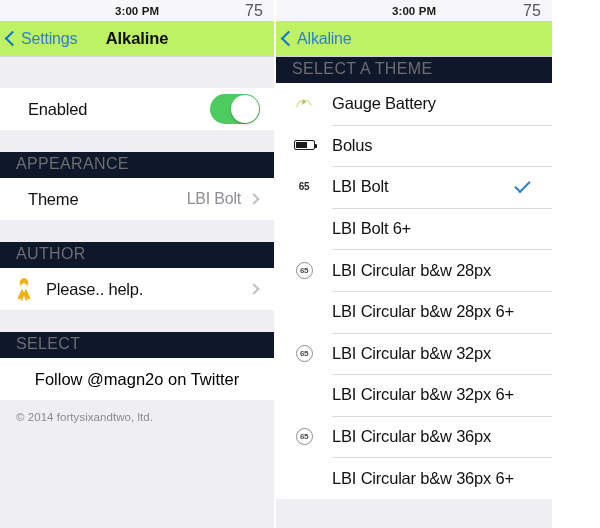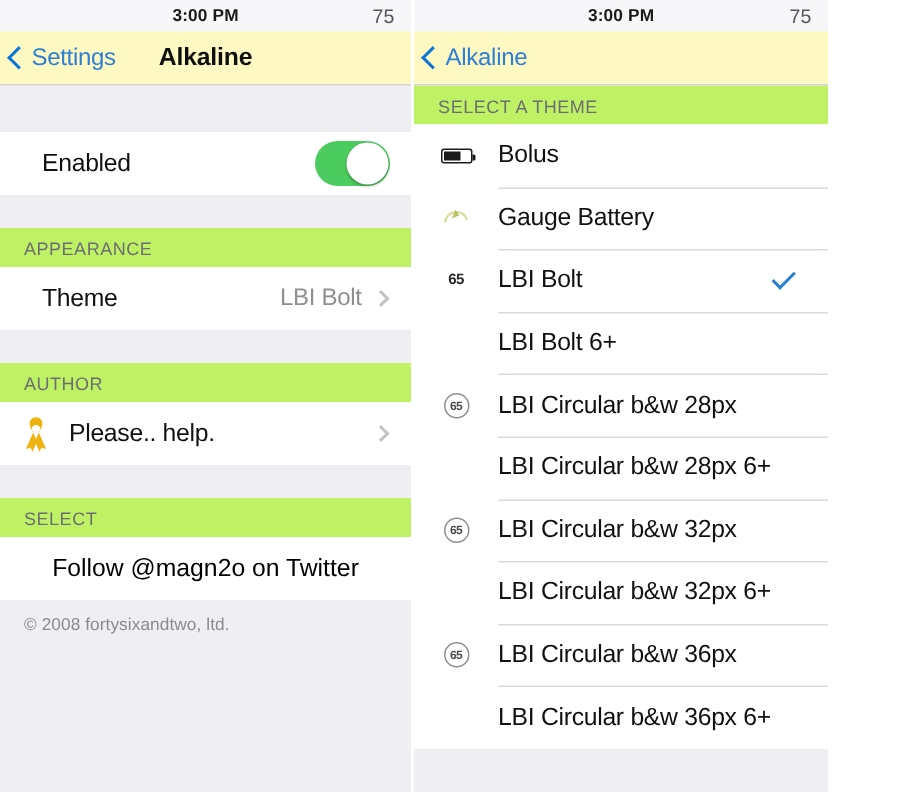--- a/index.html
+++ b/index.html
@@ -41,30 +41,30 @@
     justify-content: center;
     position: relative;
     font-size: 11.5px;
     font-weight: bold;
     color: #1a1a1a;
     letter-spacing: .1px;
   }
   .statusbar .battery-pct {
     position: absolute;
     right: 11px;
-    font-size: 13px;
+    font-size: 16px;
     font-weight: normal;
     color: #55555c;
     margin-left: 24px;
   }
 
   
   .navbar {
     height: 36px;
-    background: #fef9c3;
+    background: #bef264;
     border-bottom: 1px solid #d3d3d8;
     display: flex;
     align-items: center;
     position: relative;
   }
   .nav-back {
     display: flex;
     align-items: center;
     position: absolute;
     left: 7px;
@@ -97,24 +97,24 @@
 
   
   .group-gap        { height: 31px; background: #eeeef3; }
   .group-gap.small  { height: 22px; }
 
   .section-header {
     height: 26px;
     display: flex;
     align-items: flex-end;
     padding: 0 0 5px 16px;
-    font-size: 12px;
+    font-size: 16px;
     letter-spacing: .35px;
     color: #6d6d72;
-    background: #bef264;
+    background: #0f172a;
   }
 
   .cell {
     background: #ffffff;
     height: 42px;
     display: flex;
     align-items: center;
     padding-left: 28px;
     position: relative;
     font-size: 16.5px;
@@ -304,21 +304,21 @@
       <span class="disclosure"></span>
     </div>
 
     <div class="group-gap small"></div>
     <div class="section-header">SELECT</div>
 
     <div class="cell author">
       <span>Follow @magn2o on Twitter</span>
     </div>
 
-    <div class="footnote">© 2008 fortysixandtwo, ltd.</div>
+    <div class="footnote">© 2014 fortysixandtwo, ltd.</div>
   </div>
 
   <div class="phone right">
 
     <div class="statusbar">
       <span>3:00 PM</span>
       <span class="battery-pct">75</span>
     </div>
 
     <div class="navbar">
@@ -326,35 +326,35 @@
         <span class="chev"></span>
         <span class="back-label">Alkaline</span>
       </div>
     </div>
 
     <div class="section-header">SELECT A THEME</div>
 
     <div class="theme-list" id="theme-list">
         <div class="theme-cell">
           <span class="theme-icon">
-            <span class="ic-bolus"></span>
-          </span>
-          <span class="theme-label">Bolus</span>
-        </div>
-        <div class="theme-cell">
-          <span class="theme-icon">
             <span><svg viewBox="0 0 22 18" width="20" height="16">
                 <path d="M3 15 C3 6, 17 4, 19 13" fill="none" stroke="#d8dc96" stroke-width="1.6"></path>
                 <path d="M10.5 5.5 L8 12 L13.5 9.5 Z" fill="#b9bf63"></path>
               </svg></span>
           </span>
           <span class="theme-label">Gauge Battery</span>
         </div>
         <div class="theme-cell">
           <span class="theme-icon">
+            <span class="ic-bolus"></span>
+          </span>
+          <span class="theme-label">Bolus</span>
+        </div>
+        <div class="theme-cell">
+          <span class="theme-icon">
             <span class="ic-num">65</span>
           </span>
           <span class="theme-label">LBI Bolt</span>
           <span class="check"></span>
         </div>
         <div class="theme-cell">
           <span class="theme-icon">
             <span class="ic-empty"></span>
           </span>
           <span class="theme-label">LBI Bolt 6+</span>

